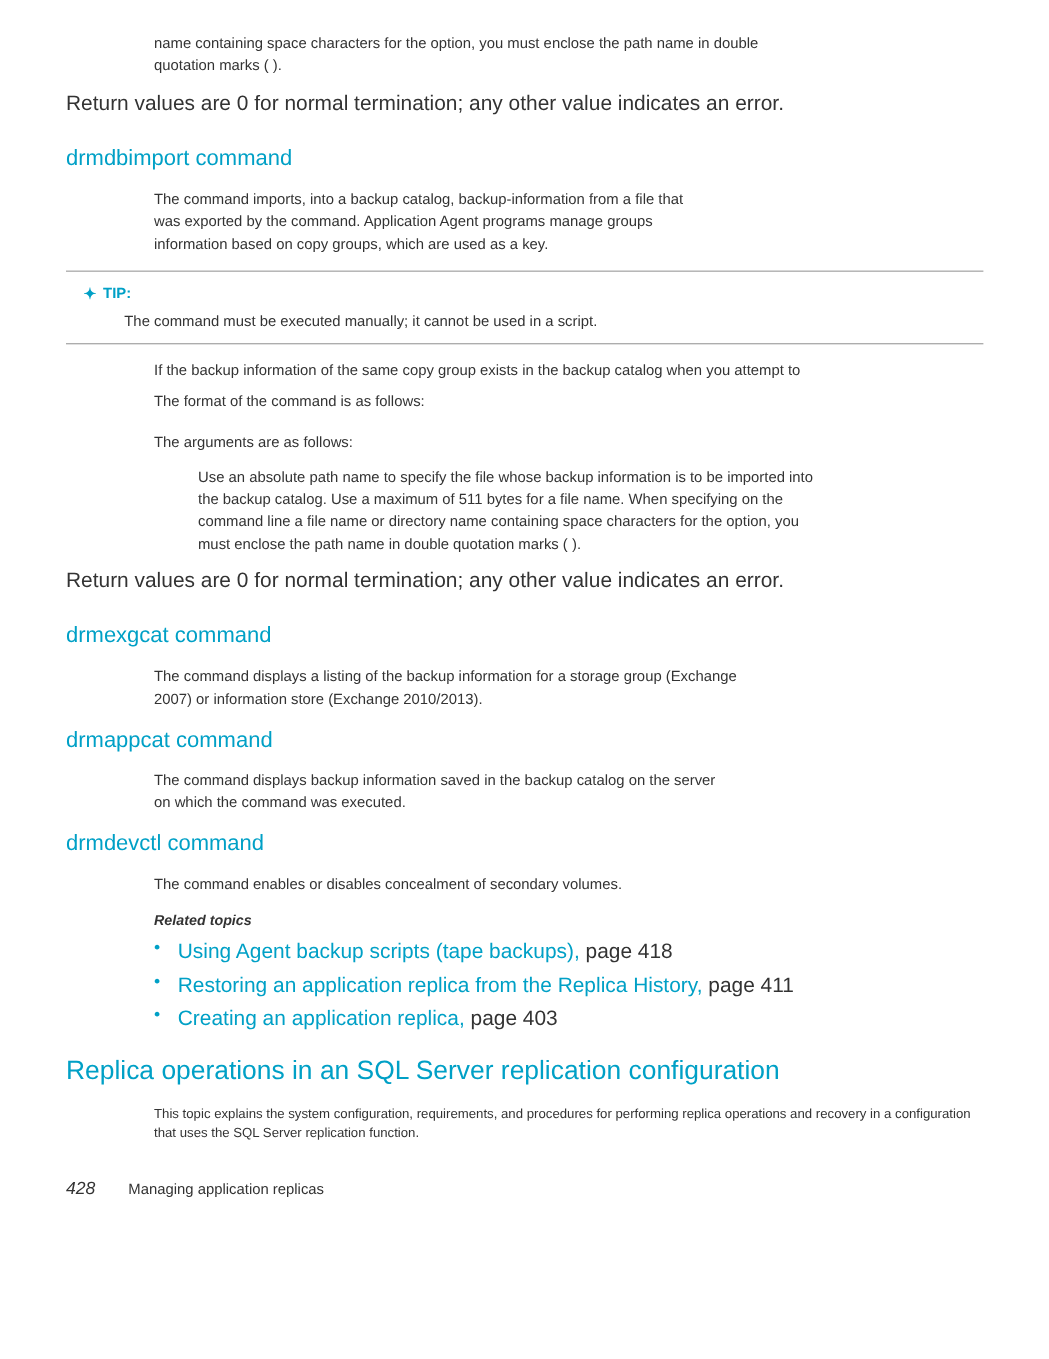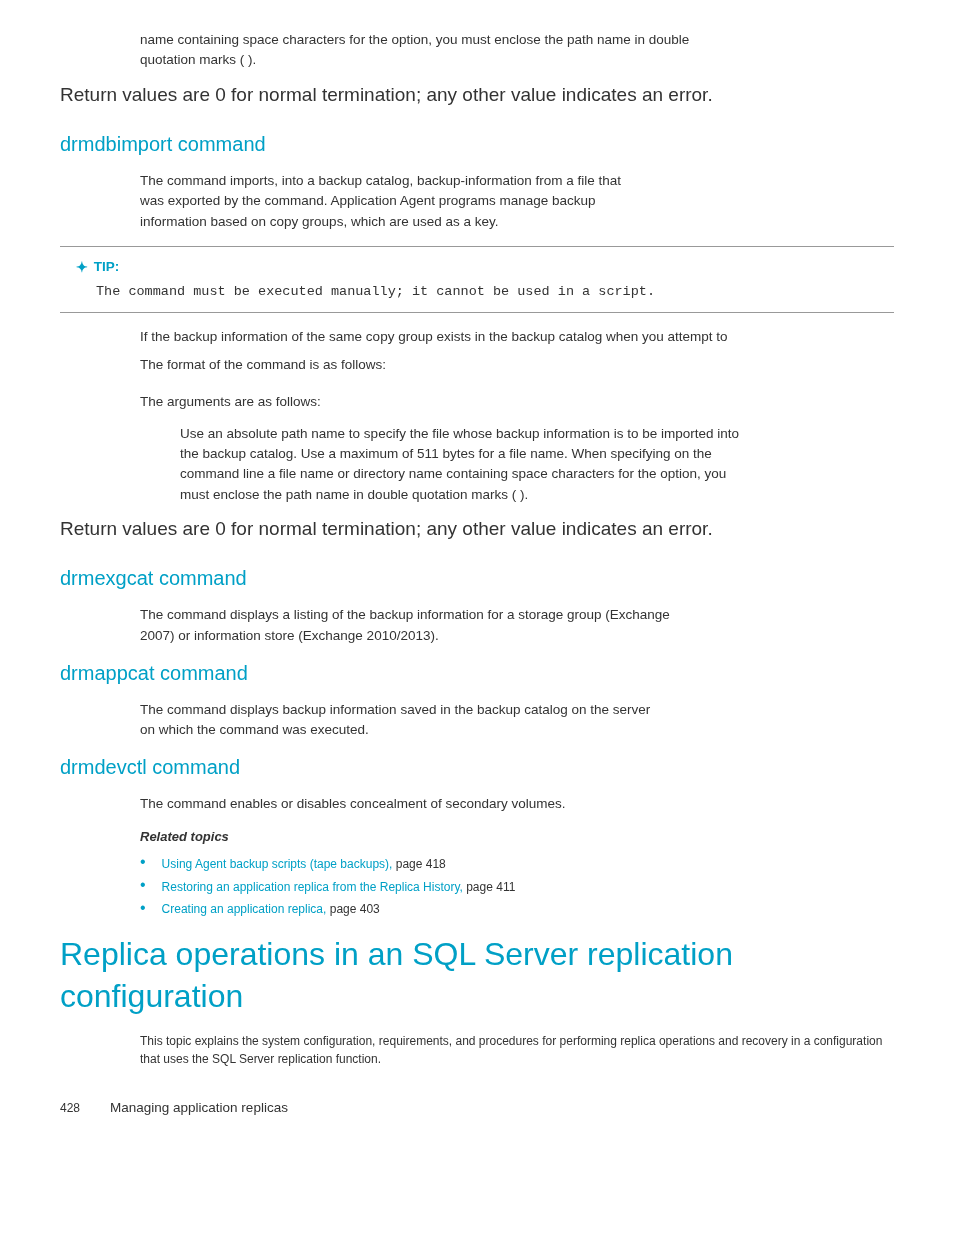--- a/index.html
+++ b/index.html
@@ -33,21 +33,21 @@
     h2.section-heading {
       color: #00a0c6;
       font-size: 20px;
       font-weight: normal;
       margin-bottom: 12px;
       margin-top: 10px;
     }
 
     h1.main-heading {
       color: #00a0c6;
-      font-size: 32px;
+      font-size: 24px;
       font-weight: normal;
       margin-bottom: 14px;
       margin-top: 4px;
       line-height: 1.3;
     }
 
     .section-body {
       margin-left: 80px;
       font-size: 13.5px;
       margin-bottom: 12px;
@@ -70,23 +70,22 @@
       display: flex;
       align-items: center;
       gap: 6px;
     }
 
     .tip-icon {
       font-size: 14px;
     }
 
     .tip-content {
-      margin-left: 20px;
-      font-size: 13.5px;
-      font-family: Liberation Mono, monospace;
+      margin-left: 37px;
+      font-size: 13.5px;
     }
 
     .indent-block {
       margin-left: 120px;
       font-size: 13.5px;
       margin-bottom: 10px;
     }
 
     .related-topics {
       font-weight: bold;
@@ -97,23 +96,23 @@
       font-style: italic;
     }
 
     .bullet-list {
       list-style: none;
       margin-left: 80px;
       margin-bottom: 16px;
     }
 
     .bullet-list li {
-      font-size: 12px;
-      display: flex;
-      align-items: flex-end;
+      font-size: 19px;
+      display: flex;
+      align-items: flex-start;
       gap: 8px;
       margin-bottom: 2px;
     }
 
     .bullet-list li::before {
       content: "•";
       color: #00a0c6;
       font-size: 16px;
       line-height: 1.3;
       flex-shrink: 0;
@@ -127,22 +126,23 @@
     .page-footer {
       margin-top: 30px;
       display: flex;
       align-items: center;
       gap: 30px;
       font-size: 13.5px;
       color: #333;
     }
 
     .page-number {
-      font-size: 12px;
-      color: #333;
+      font-size: 16px;
+      color: #333;
+      font-style: italic;
     }
 
     .footer-text {
       font-size: 13.5px;
       color: #333;
     }
 
     .main-section-body {
       margin-left: 80px;
       font-size: 12px;
@@ -156,21 +156,21 @@
   <div>name containing space characters for the      option, you must enclose the path name in double</div>
   <div>quotation marks (  ).</div>
 </div>
 
 <div class="return-text">Return values are 0 for normal termination; any other value indicates an error.</div>
 
 <h2 class="section-heading">drmdbimport command</h2>
 
 <div class="section-body">
   <div>The                   command imports, into a backup catalog, backup-information from a file that</div>
-  <div>was exported by the                       command. Application Agent programs manage backup</div>
+  <div>was exported by the                       command. Application Agent programs manage groups</div>
   <div>information based on copy groups, which are used as a key.</div>
 </div>
 
 <div class="tip-box">
   <div class="tip-label">
     <span class="tip-icon">✦</span>
     <span>TIP:</span>
   </div>
   <div class="tip-content">The                   command must be executed manually; it cannot be used in a script.</div>
 </div>

